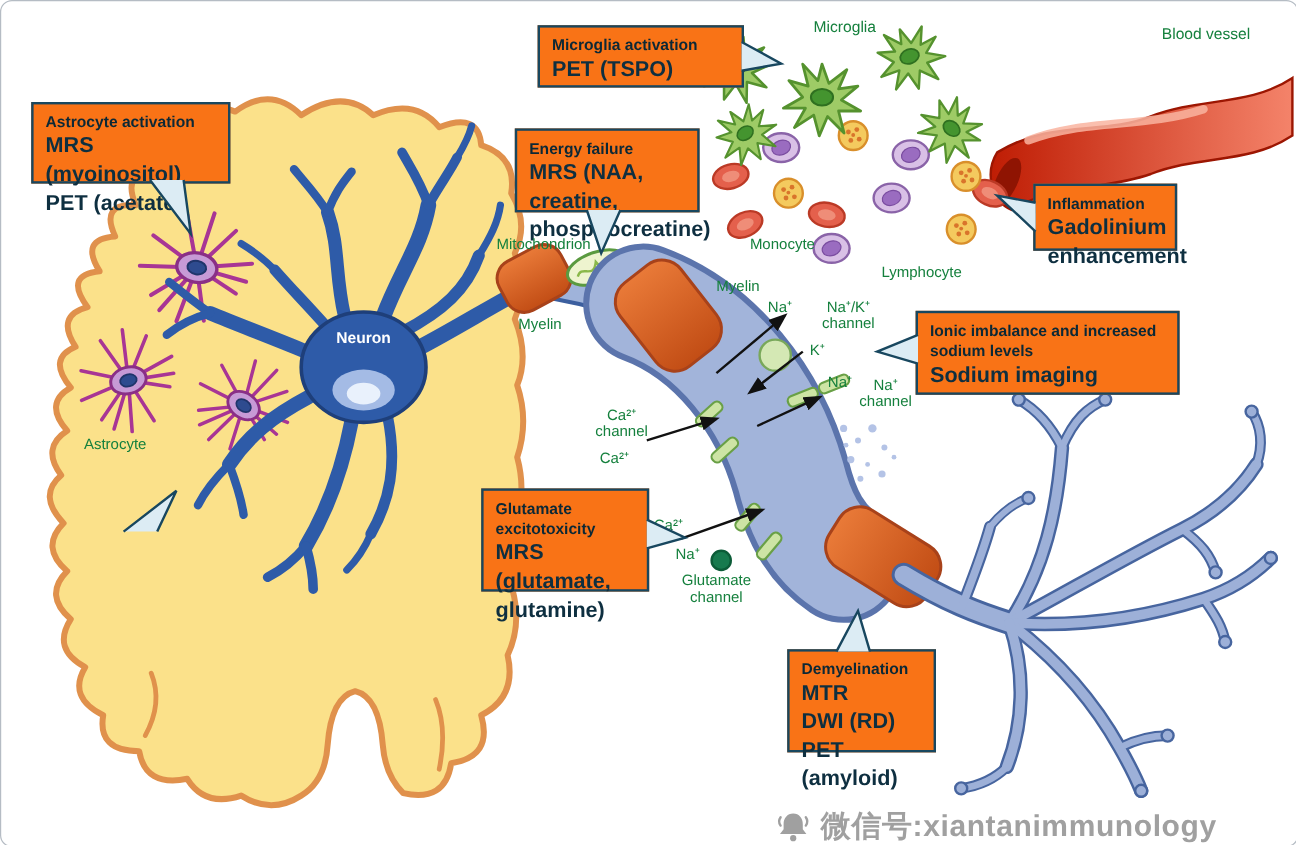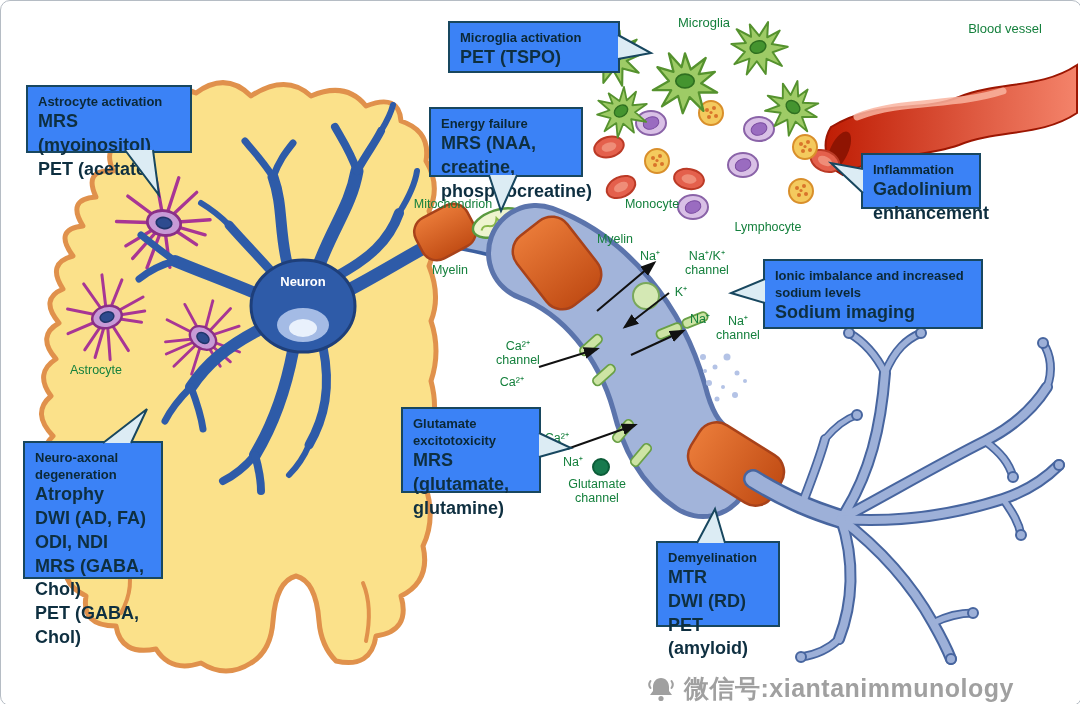--- a/index.html
+++ b/index.html
@@ -6,21 +6,21 @@
   #figure{
     position:relative;width:1080px;height:704px;background:#ffffff;
     border:1px solid #b5bcc4;border-radius:10px;overflow:hidden;
     font-family:"Liberation Sans", sans-serif;
   }
   #art, #tails{position:absolute;left:0;top:0;width:1080px;height:704px;}
   #art{z-index:1;}
   #tails{z-index:30;pointer-events:none;}
   .callout{
     position:absolute;z-index:20;box-sizing:border-box;
-    background:#3b82f6;border:2px solid #18475f;
+    background:#f97316;border:2px solid #18475f;
     padding:6px 10px;color:#0e2f40;font-size:12.5px;line-height:1.32;
   }
   .c-title{font-weight:bold;font-size:13px;color:#0b2836;}
   .c-line{font-size:18px;font-weight:bold;}
   .lbl{
     position:absolute;z-index:25;transform:translate(-50%,-50%);
     font-size:12.5px;color:#15803d;text-align:center;line-height:1.15;white-space:nowrap;
   }
   .lbl span{display:block;}
   .lbl.big{font-size:13px;}
@@ -303,28 +303,20 @@
   <div class="callout" style="left:762px;top:258px;width:220px;height:70px;">
     <div class="c-title">Ionic imbalance and increased sodium levels</div>
     <div class="c-line">Sodium imaging</div>
   </div>
 
   <div class="callout" style="left:400px;top:406px;width:140px;height:86px;">
     <div class="c-title">Glutamate excitotoxicity</div>
     <div class="c-line">MRS (glutamate, glutamine)</div>
   </div>
 
-  <div class="callout" style="left:22px;top:440px;width:140px;height:138px;">
-    <div class="c-title">Neuro-axonal degeneration</div>
-    <div class="c-line">Atrophy</div>
-    <div class="c-line">DWI (AD, FA)</div>
-    <div class="c-line">ODI, NDI</div>
-    <div class="c-line">MRS (GABA, Chol)</div>
-    <div class="c-line">PET (GABA, Chol)</div>
-  </div>
 
   <div class="callout" style="left:655px;top:540px;width:124px;height:86px;">
     <div class="c-title">Demyelination</div>
     <div class="c-line">MTR</div>
     <div class="c-line">DWI (RD)</div>
     <div class="c-line">PET (amyloid)</div>
   </div>
 
   <div class="lbl big" style="left:703px;top:22px;">Microglia</div>
   <div class="lbl big" style="left:1004px;top:28px;">Blood vessel</div>

